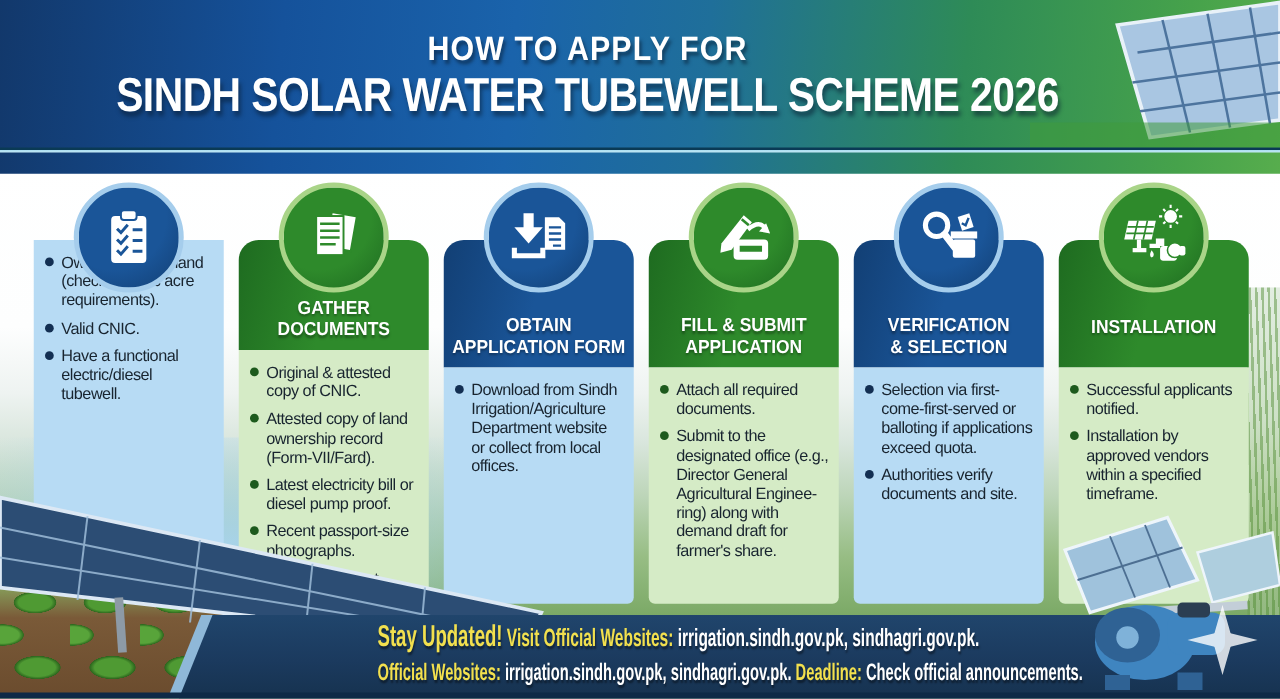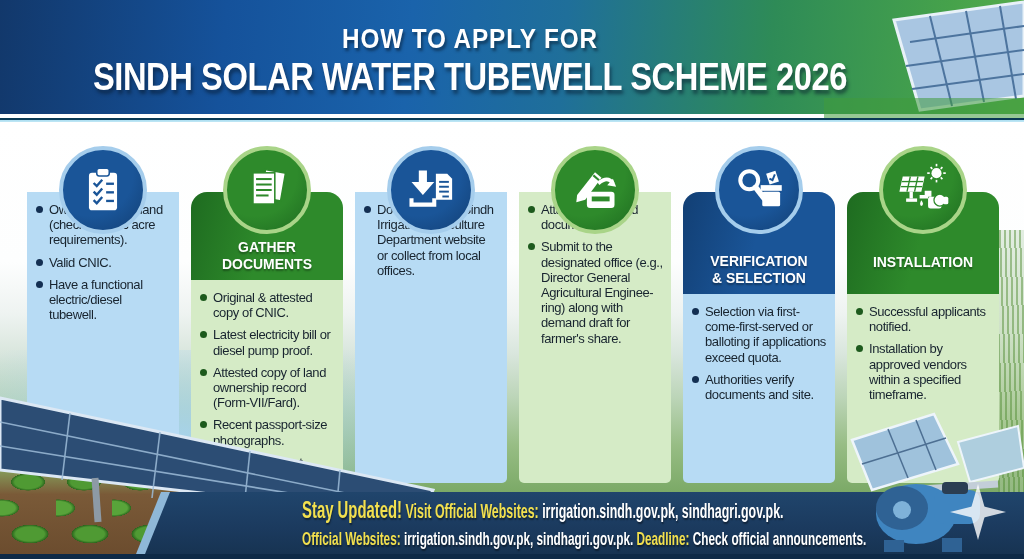--- a/index.html
+++ b/index.html
@@ -3,21 +3,21 @@
 <meta charset="utf-8">
 <style>
   html,body{margin:0;padding:0;background:#222;}
   .poster{
     position:relative; width:1024px; height:559px; overflow:hidden;
     font-family:"Liberation Sans", sans-serif; background:#fff;
     margin:0 auto;
   }
   
   .header{
-    position:absolute; left:0; top:0; width:1024px; height:114px; z-index:5;
+    position:absolute; left:0; top:0; width:1024px; height:139px; z-index:5;
     background:linear-gradient(95deg,#12386b 0%,#15529b 22%,#1a63ab 40%,#1f6f9a 55%,#2e8b57 75%,#46a24b 92%,#57ad4d 100%);
   }
   .header-sep{
     position:absolute; left:0; top:118px; width:1024px; height:4px; z-index:6;
     background:linear-gradient(180deg,#0a3a55 0%,#0a3a55 45%,#a8dcf0 45%,#c2e8f5 100%);
   }
   .kicker{
     position:absolute; left:0; top:24px; width:940px; text-align:center;
     color:#fff; font-weight:700; font-size:27px; letter-spacing:1px;
     text-shadow:2px 3px 3px rgba(8,25,45,.55);
@@ -205,25 +205,25 @@
           </h2>
       </div>
       <div class="step-body">
         <ul class="bullets">
             <li>
               <span class="dot"></span>
               <span class="btxt">Original &amp; attested copy of CNIC.</span>
             </li>
             <li>
               <span class="dot"></span>
+              <span class="btxt">Attested copy of land ownership record (Form-VII/Fard).</span>
+            </li>
+            <li>
+              <span class="dot"></span>
               <span class="btxt">Latest electricity bill or diesel pump proof.</span>
-            </li>
-            <li>
-              <span class="dot"></span>
-              <span class="btxt">Attested copy of land ownership record (Form-VII/Fard).</span>
             </li>
             <li>
               <span class="dot"></span>
               <span class="btxt">Recent passport-size photographs.</span>
             </li>
             <li>
               <span class="dot"></span>
               <span class="btxt">Water test report.</span>
             </li>
           </ul>
@@ -238,20 +238,26 @@
       <path d="M38 12 h14 l6 6 v26 h-20 Z" fill="#fff"></path>
       <g stroke="currentColor" stroke-width="2.4">
         <line x1="42" y1="22" x2="54" y2="22"></line>
                 <line x1="42" y1="28" x2="54" y2="28"></line>
         <line x1="42" y1="34" x2="54" y2="34"></line>
                 <line x1="46" y1="40" x2="54" y2="40"></line>
       </g>
     </svg>
           </span>
       </div>
+      <div class="step-head">
+        <h2 class="step-title">
+            <span>OBTAIN</span>
+            <span>APPLICATION FORM</span>
+          </h2>
+      </div>
       <div class="step-body">
         <ul class="bullets">
             <li>
               <span class="dot"></span>
               <span class="btxt">Download from Sindh Irrigation/Agriculture Department website or collect from local offices.</span>
             </li>
           </ul>
       </div>
     </section>
       <section class="step step--green">
@@ -259,20 +265,26 @@
         <span class="icon-slot">
             <svg width="52" height="52" viewBox="0 0 64 64">
       <path d="M10 38 L32 10 l8 7 L20 44 l-11 3 Z" fill="#fff"></path>
       <line x1="30" y1="14" x2="37" y2="20" stroke="currentColor" stroke-width="2.5"></line>
       <path d="M36 24 q12 -10 18 0" stroke="#fff" stroke-width="4.5" fill="none"></path>
       <path d="M54 18 l4 10 l-11 -2 Z" fill="#fff"></path>
       <rect x="22" y="34" width="34" height="20" rx="4" fill="#fff"></rect>
       <path d="M28 40 h22 v6 h-22 Z" fill="currentColor"></path>
     </svg>
           </span>
+      </div>
+      <div class="step-head">
+        <h2 class="step-title">
+            <span>FILL &amp; SUBMIT</span>
+            <span>APPLICATION</span>
+          </h2>
       </div>
       <div class="step-body">
         <ul class="bullets">
             <li>
               <span class="dot"></span>
               <span class="btxt">Attach all required documents.</span>
             </li>
             <li>
               <span class="dot"></span>
               <span class="btxt">Submit to the designated office (e.g., Director General Agricultural Enginee-ring) along with demand draft for farmer's share.</span>

